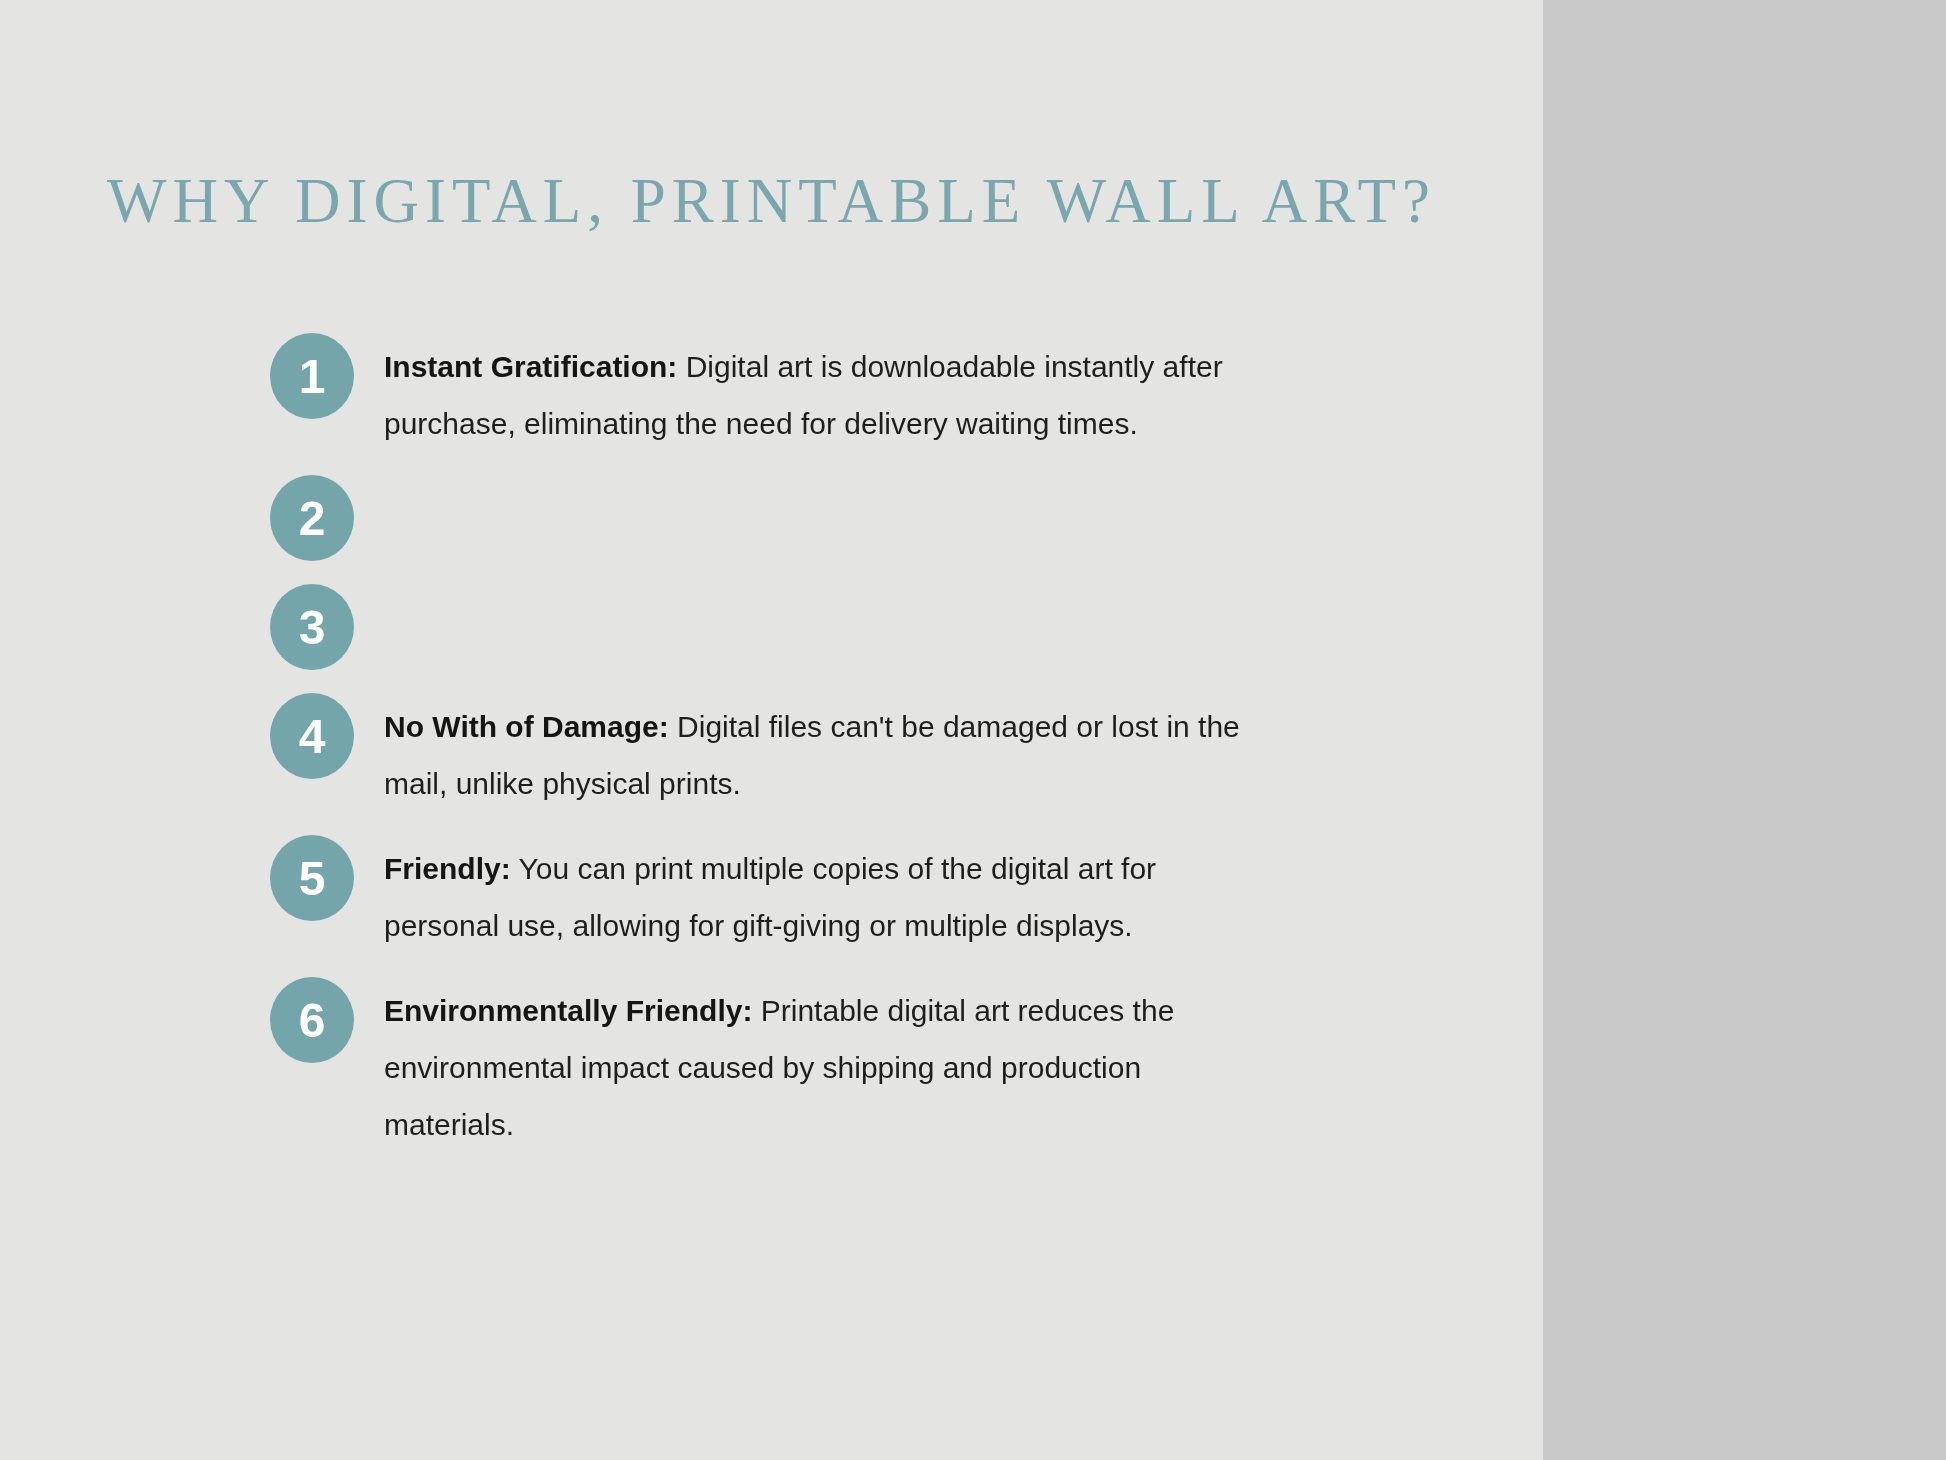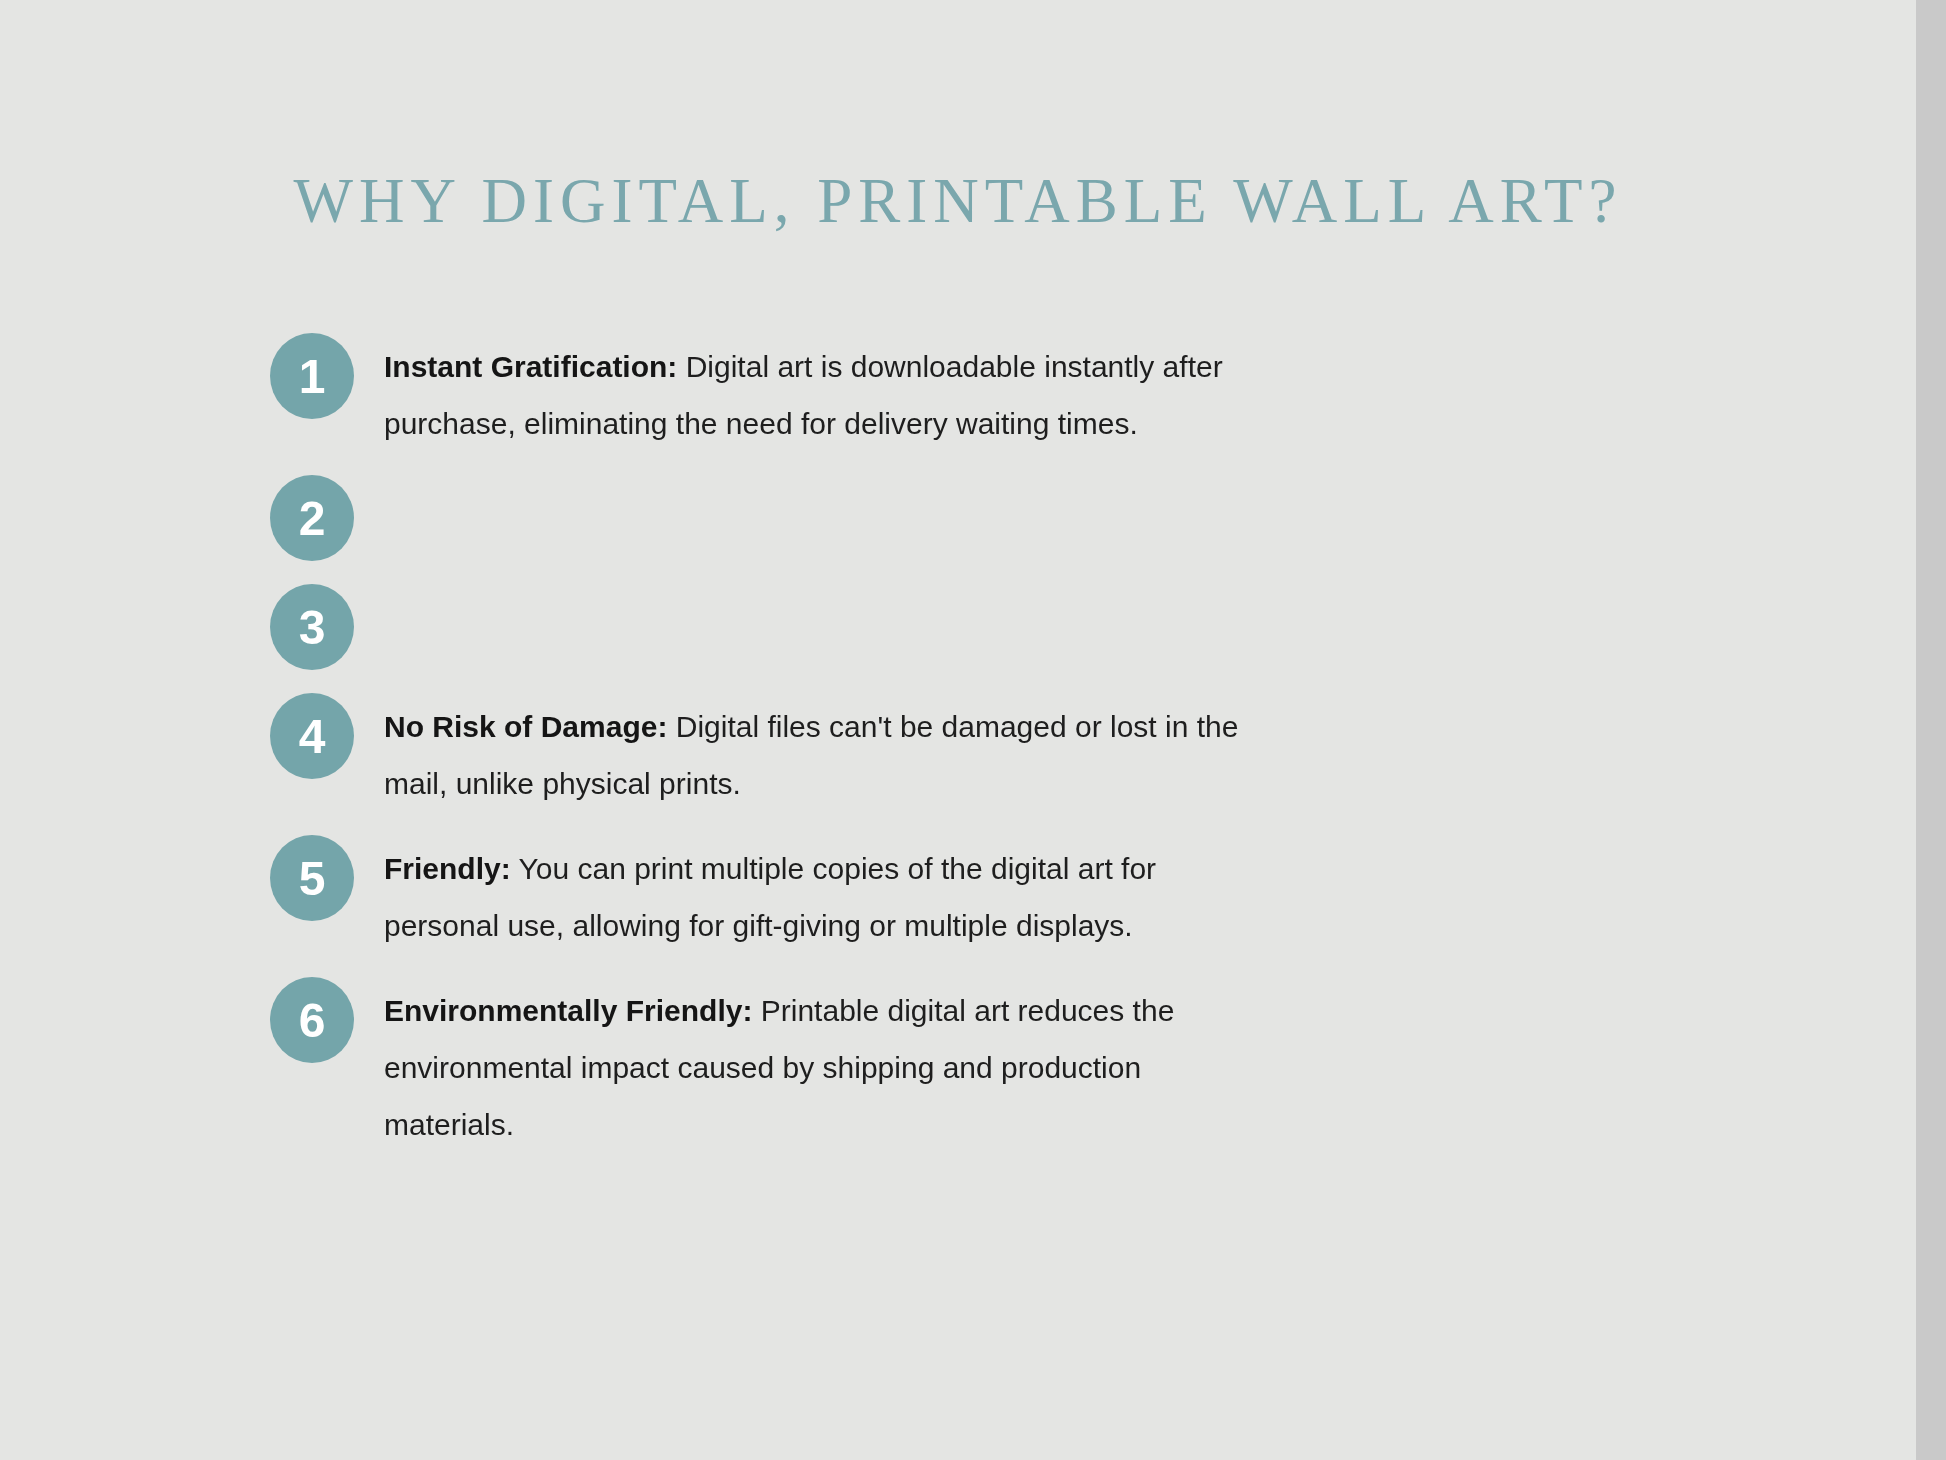--- a/index.html
+++ b/index.html
@@ -2,21 +2,21 @@
 <html><head>
 <meta charset="utf-8">
 <style>
   html, body {
     margin: 0;
     padding: 0;
     background: #c9c9c9;
   }
   .page {
     position: relative;
-    width: 1916px;
+    width: 1543px;
     height: 1460px;
     background: #e4e5e3;
     overflow: hidden;
     font-family: "Liberation Sans", sans-serif;
   }
   .title {
     margin: 0;
     padding-top: 168px;
     text-align: center;
     font-family: "Liberation Serif", serif;
@@ -95,21 +95,21 @@
     <div class="row">
       <div class="badge">
         <span>3</span>
       </div>
     </div>
 
     <div class="row">
       <div class="badge">
         <span>4</span>
       </div>
-      <p class="item-text"><b class="lead">No Risk of Damage:</b><span class="rest"> Digital files can't be damaged or lost in the
+      <p class="item-text"><b class="lead">No With of Damage:</b><span class="rest"> Digital files can't be damaged or lost in the
 mail, unlike physical prints.</span></p>
     </div>
 
     <div class="row">
       <div class="badge">
         <span>5</span>
       </div>
       <p class="item-text"><b class="lead">Friendly:</b><span class="rest"> You can print multiple copies of the digital art for
 personal use, allowing for gift-giving or multiple displays.</span></p>
     </div>

